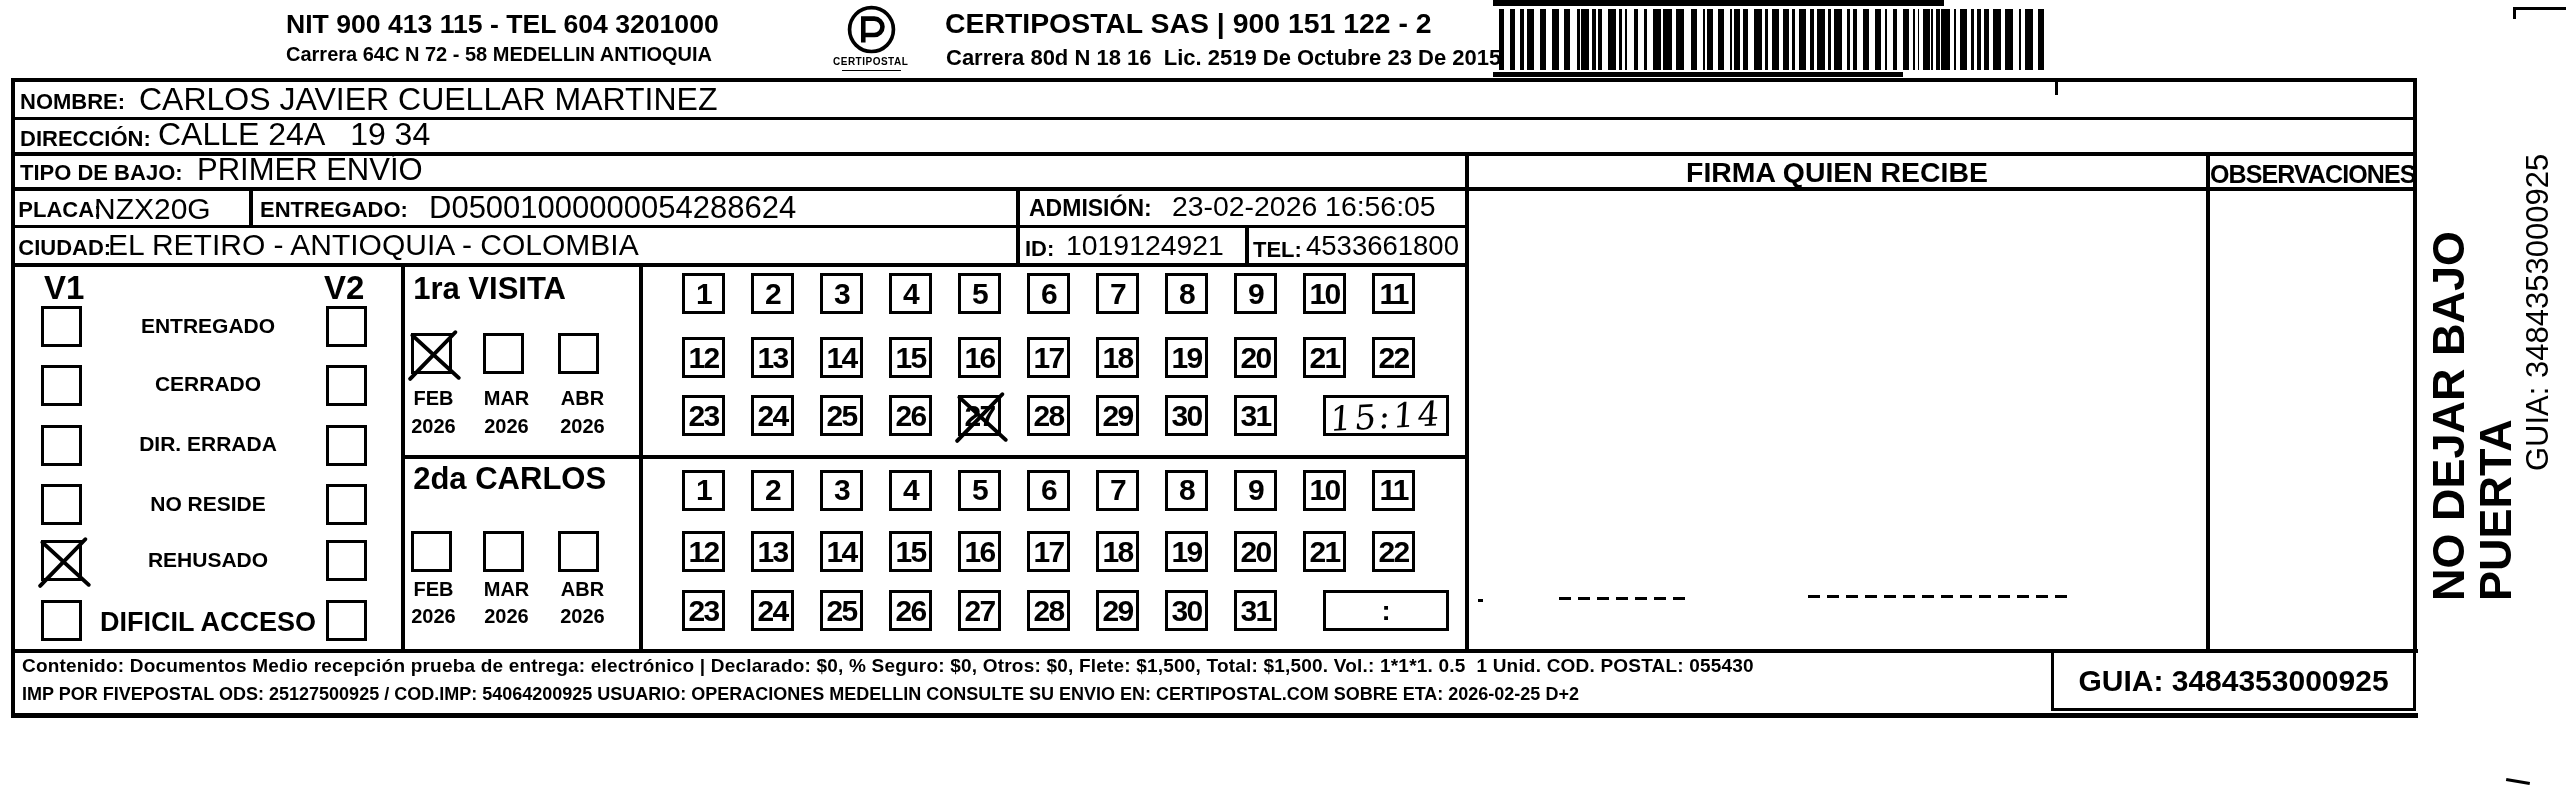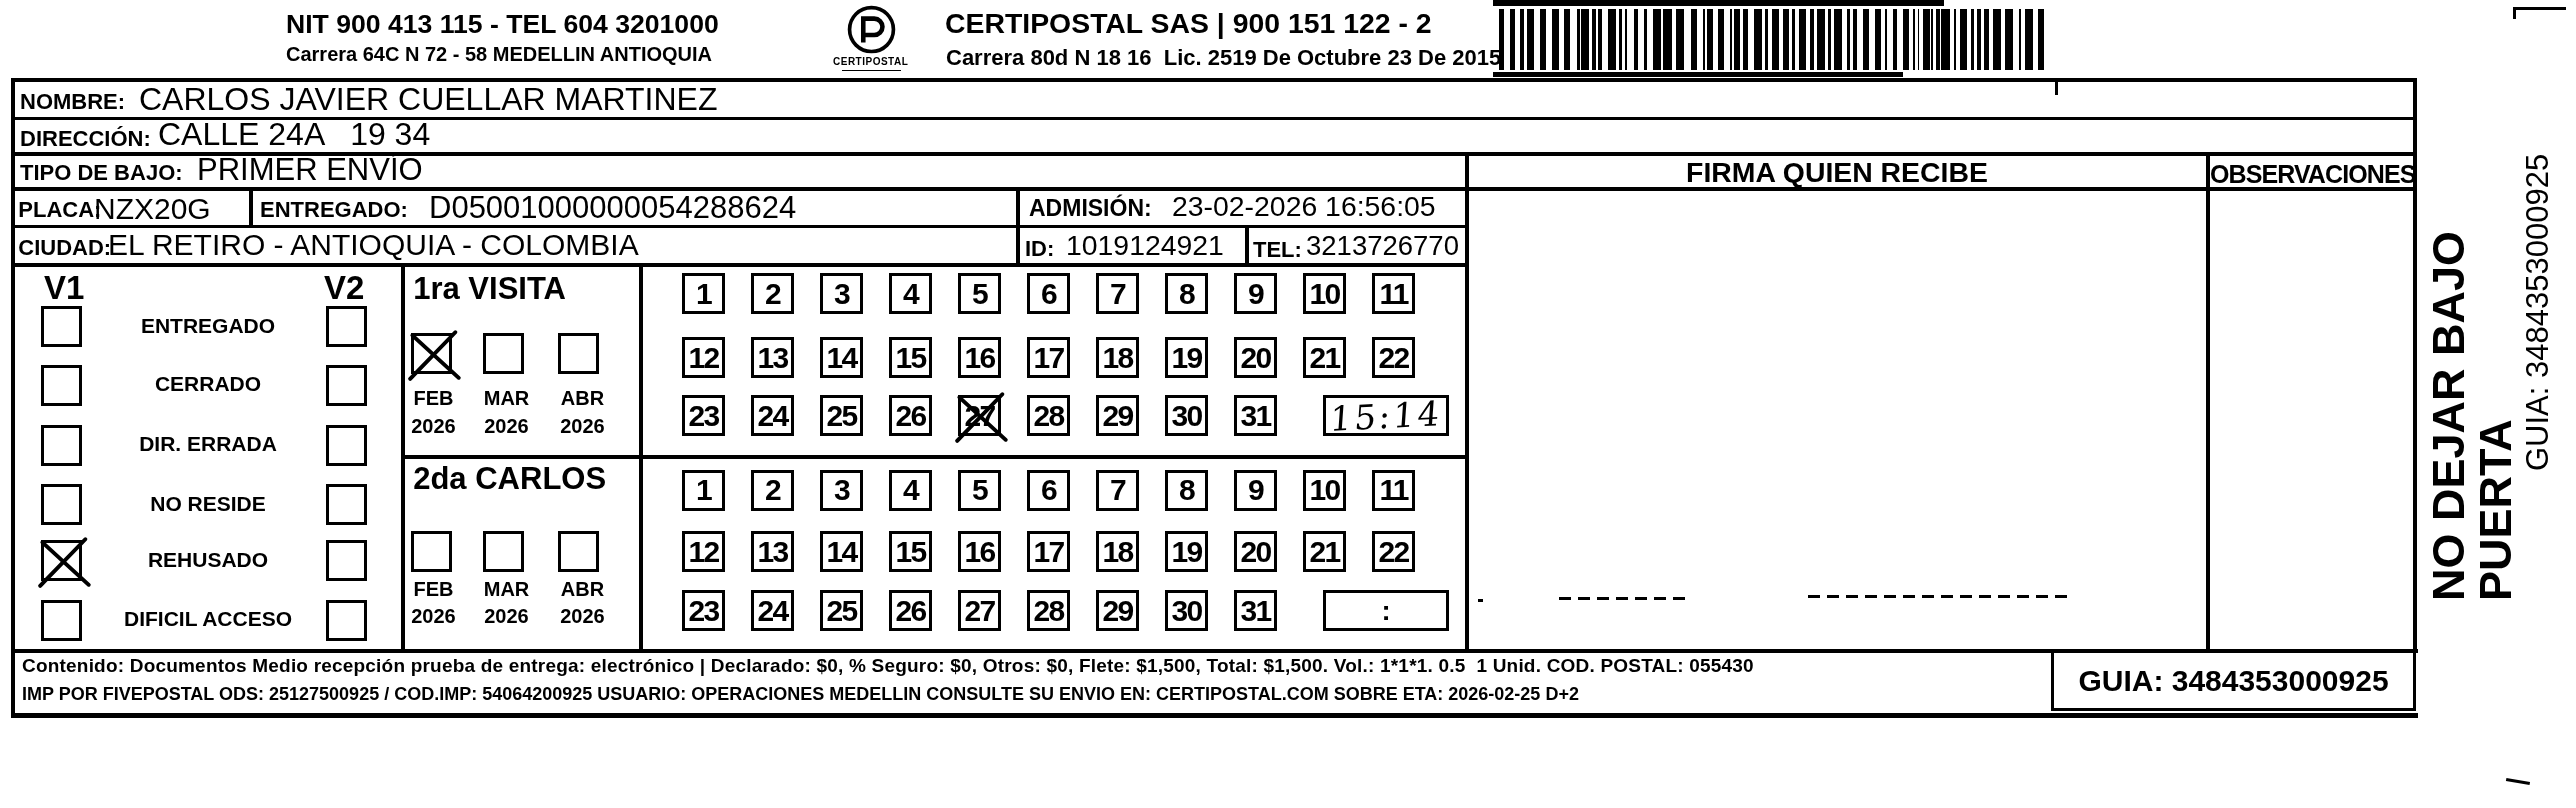--- a/index.html
+++ b/index.html
@@ -152,21 +152,21 @@
   <div class="t b" style="left:1029px;top:196px;font-size:23px">ADMISIÓN:</div>
   <div class="t" style="left:1172px;top:192px;font-size:28.4px;font-weight:500">23-02-2026 16:56:05</div>
 
   <div class="t b" style="left:18.3px;top:236px;font-size:22px">CIUDAD:</div>
   <div class="t" style="left:108px;top:229px;font-size:30px;font-weight:500">EL RETIRO - ANTIOQUIA - COLOMBIA</div>
 
   <div class="t b" style="left:1025px;top:237px;font-size:22px">ID:</div>
   <div class="t" style="left:1066px;top:231px;font-size:28.4px;font-weight:500">1019124921</div>
 
   <div class="t b" style="left:1253px;top:238px;font-size:22px">TEL:</div>
-  <div class="t" style="left:1306px;top:232px;font-size:27.5px;font-weight:500">3213726770</div>
+  <div class="t" style="left:1306px;top:232px;font-size:27.5px;font-weight:500">4533661800</div>
 
   <div class="t b" style="left:1468px;top:158px;width:738px;text-align:center;font-size:28.4px;white-space:normal">FIRMA QUIEN RECIBE</div>
   <div class="t b" style="left:2210px;top:161px;width:203px;text-align:center;font-size:25px;letter-spacing:-0.9px;white-space:normal">OBSERVACIONES</div>
 
   <div id="status-panel" style="position:absolute;left:11px;top:267px;width:390px;height:382px">
       <div class="t b" style="left:33px;top:3.7px;font-size:33px">V1</div>
       <div class="t b" style="left:313px;top:3.7px;font-size:33px">V2</div>
       <div class="cb" style="left:30px;top:39px"></div>
       <div class="t b" style="left:87px;top:48px;width:220px;text-align:center;font-size:21px;white-space:normal">ENTREGADO</div>
       <div class="cb" style="left:315px;top:39px"></div>
@@ -181,21 +181,21 @@
       <div class="cb" style="left:315px;top:217px"></div>
       <div class="cb" style="left:30px;top:273px">
         <svg class="hx" viewBox="0 0 46 46" preserveAspectRatio="none">
           <path d="M3 5 L44 44"></path>
           <path d="M41 2 L1 45"></path>
         </svg>
       </div>
       <div class="t b" style="left:87px;top:282px;width:220px;text-align:center;font-size:21px;white-space:normal">REHUSADO</div>
       <div class="cb" style="left:315px;top:273px"></div>
       <div class="cb" style="left:30px;top:333px"></div>
-      <div class="t b" style="left:87px;top:341px;width:220px;text-align:center;font-size:21px;white-space:normal">DIFICIL ACCESO</div>
+      <div class="t b" style="left:87px;top:341px;width:220px;text-align:center;font-size:27px;white-space:normal">DIFICIL ACCESO</div>
       <div class="cb" style="left:315px;top:333px"></div>
     </div>
 
   <div id="visits-root">
       <div style="position:absolute;left:404px;top:267px;width:235px;height:188px">
         <div class="t b" style="left:9.2px;top:5.5px;font-size:31px">1ra VISITA</div>
         <div class="cb" style="left:7.3px;top:66px">
           <svg class="hx" viewBox="0 0 46 46" preserveAspectRatio="none">
             <path d="M3 5 L44 44"></path>
             <path d="M41 2 L1 45"></path>

